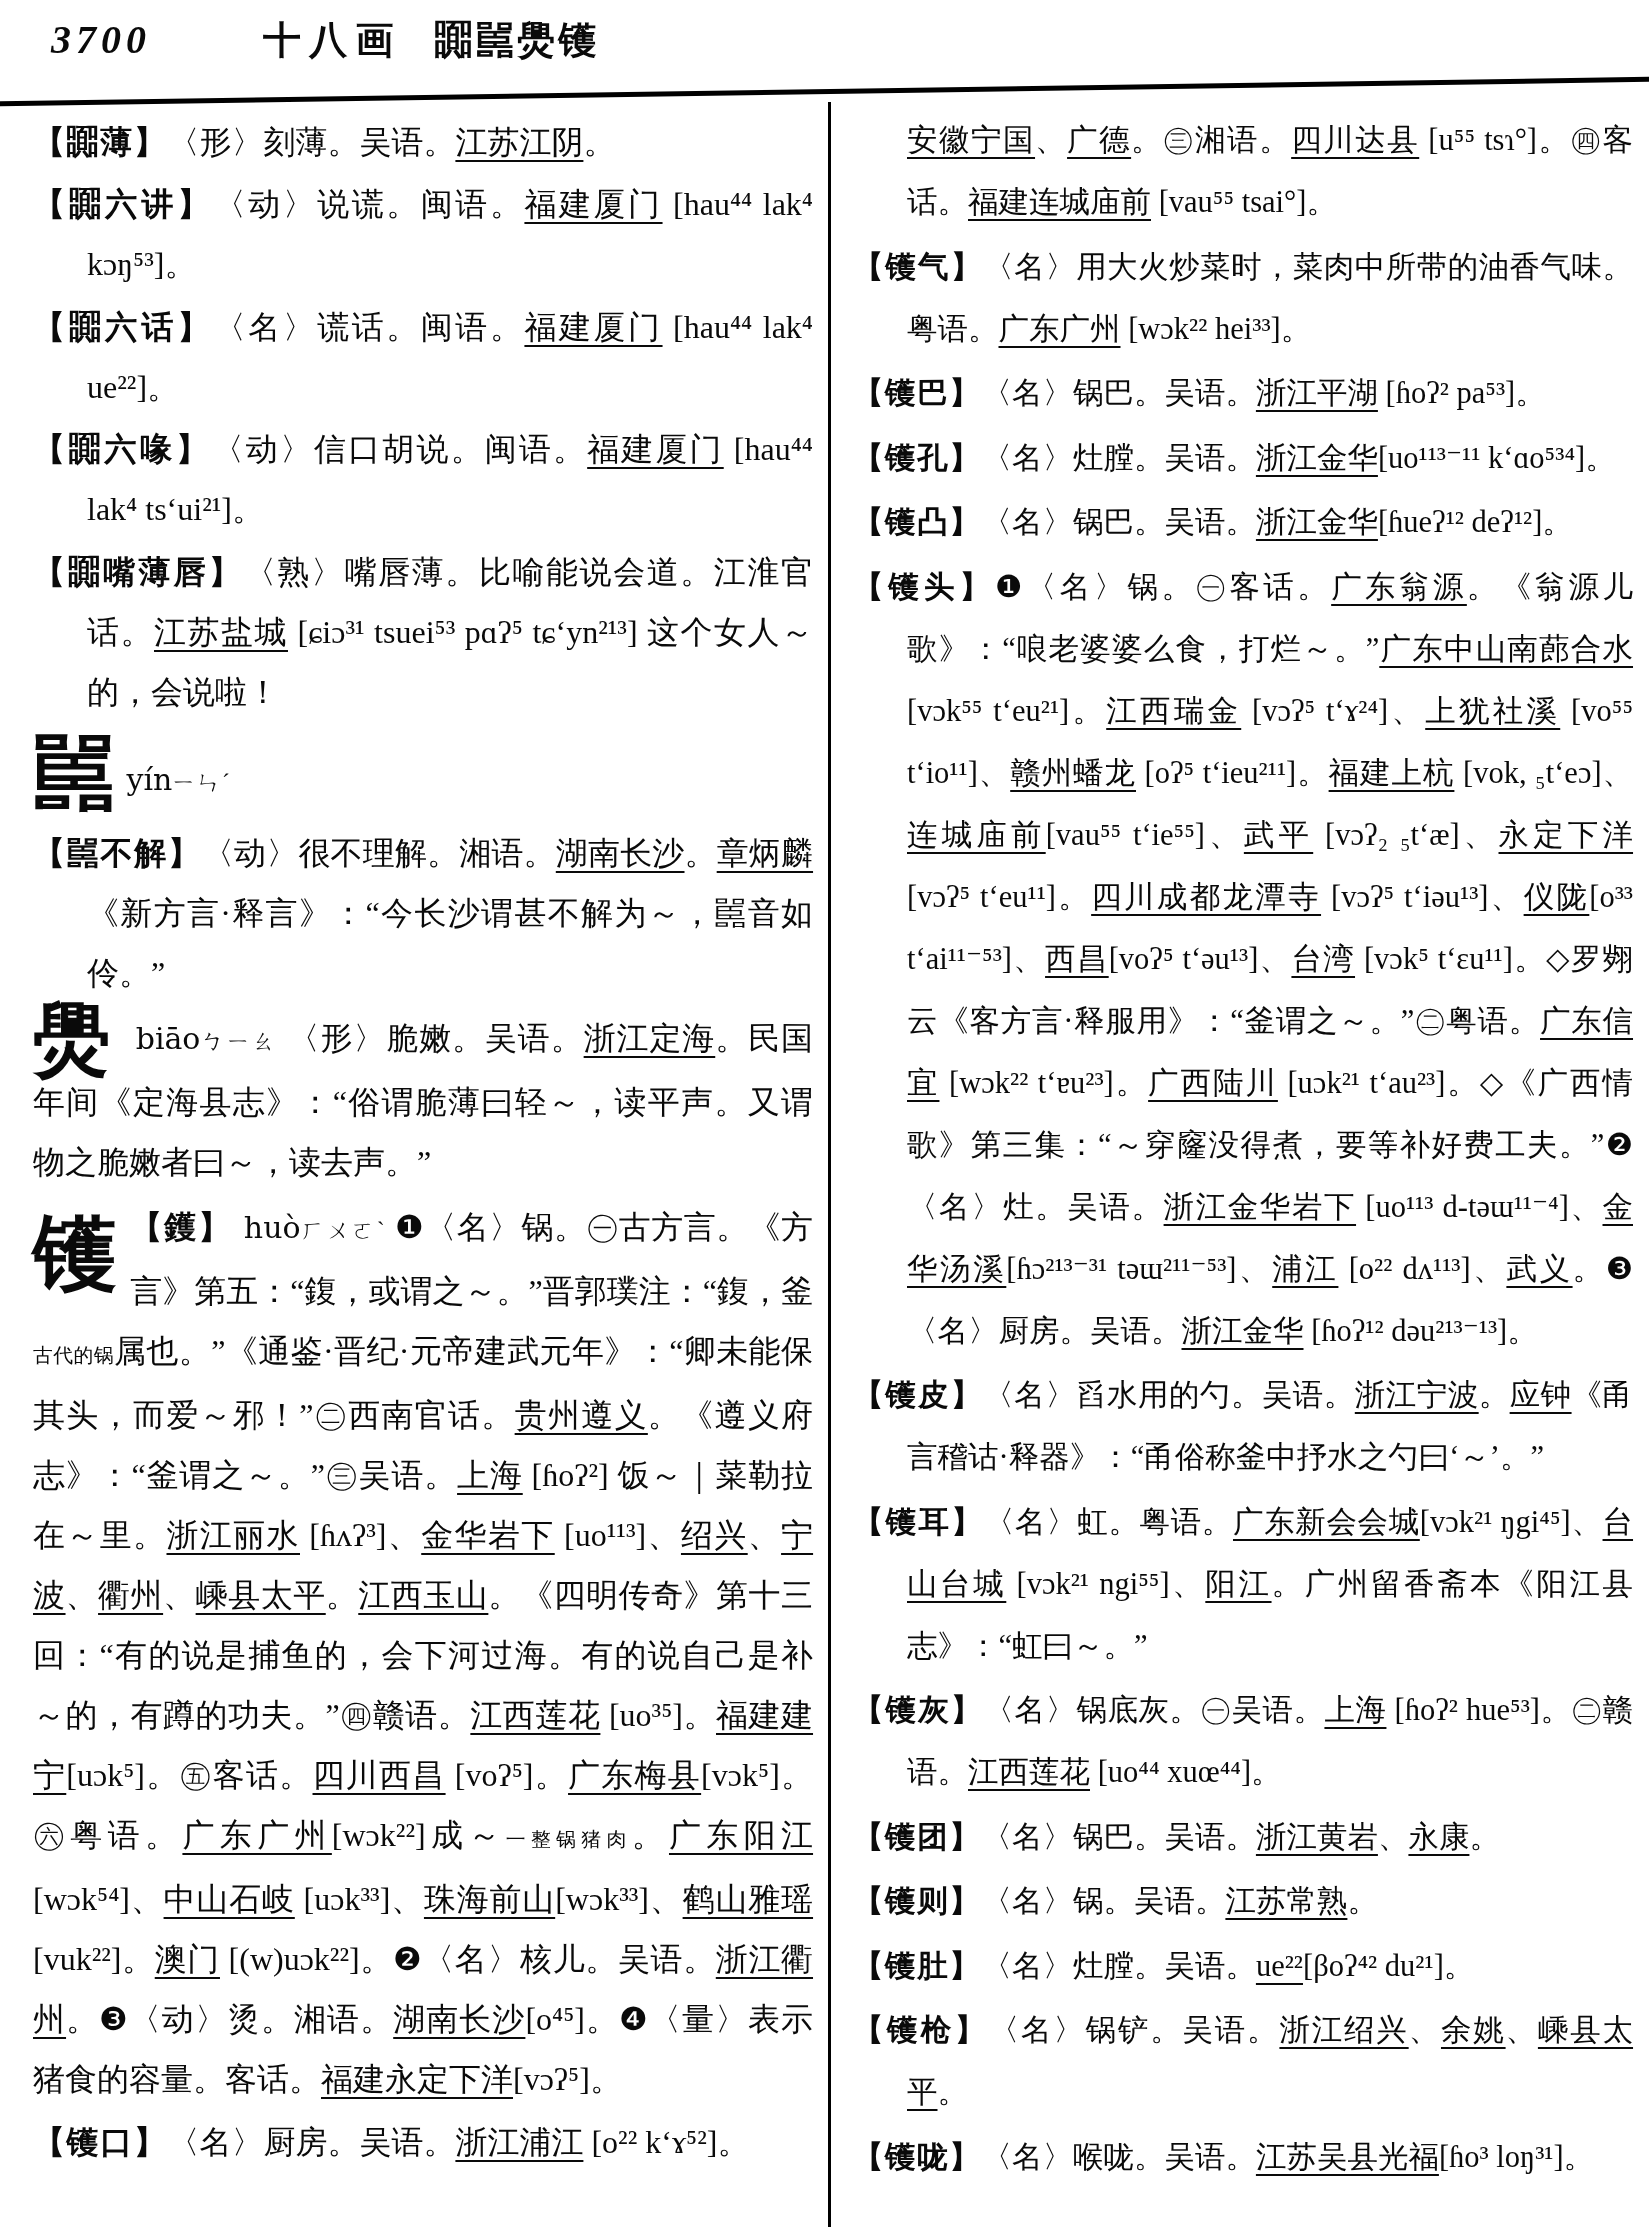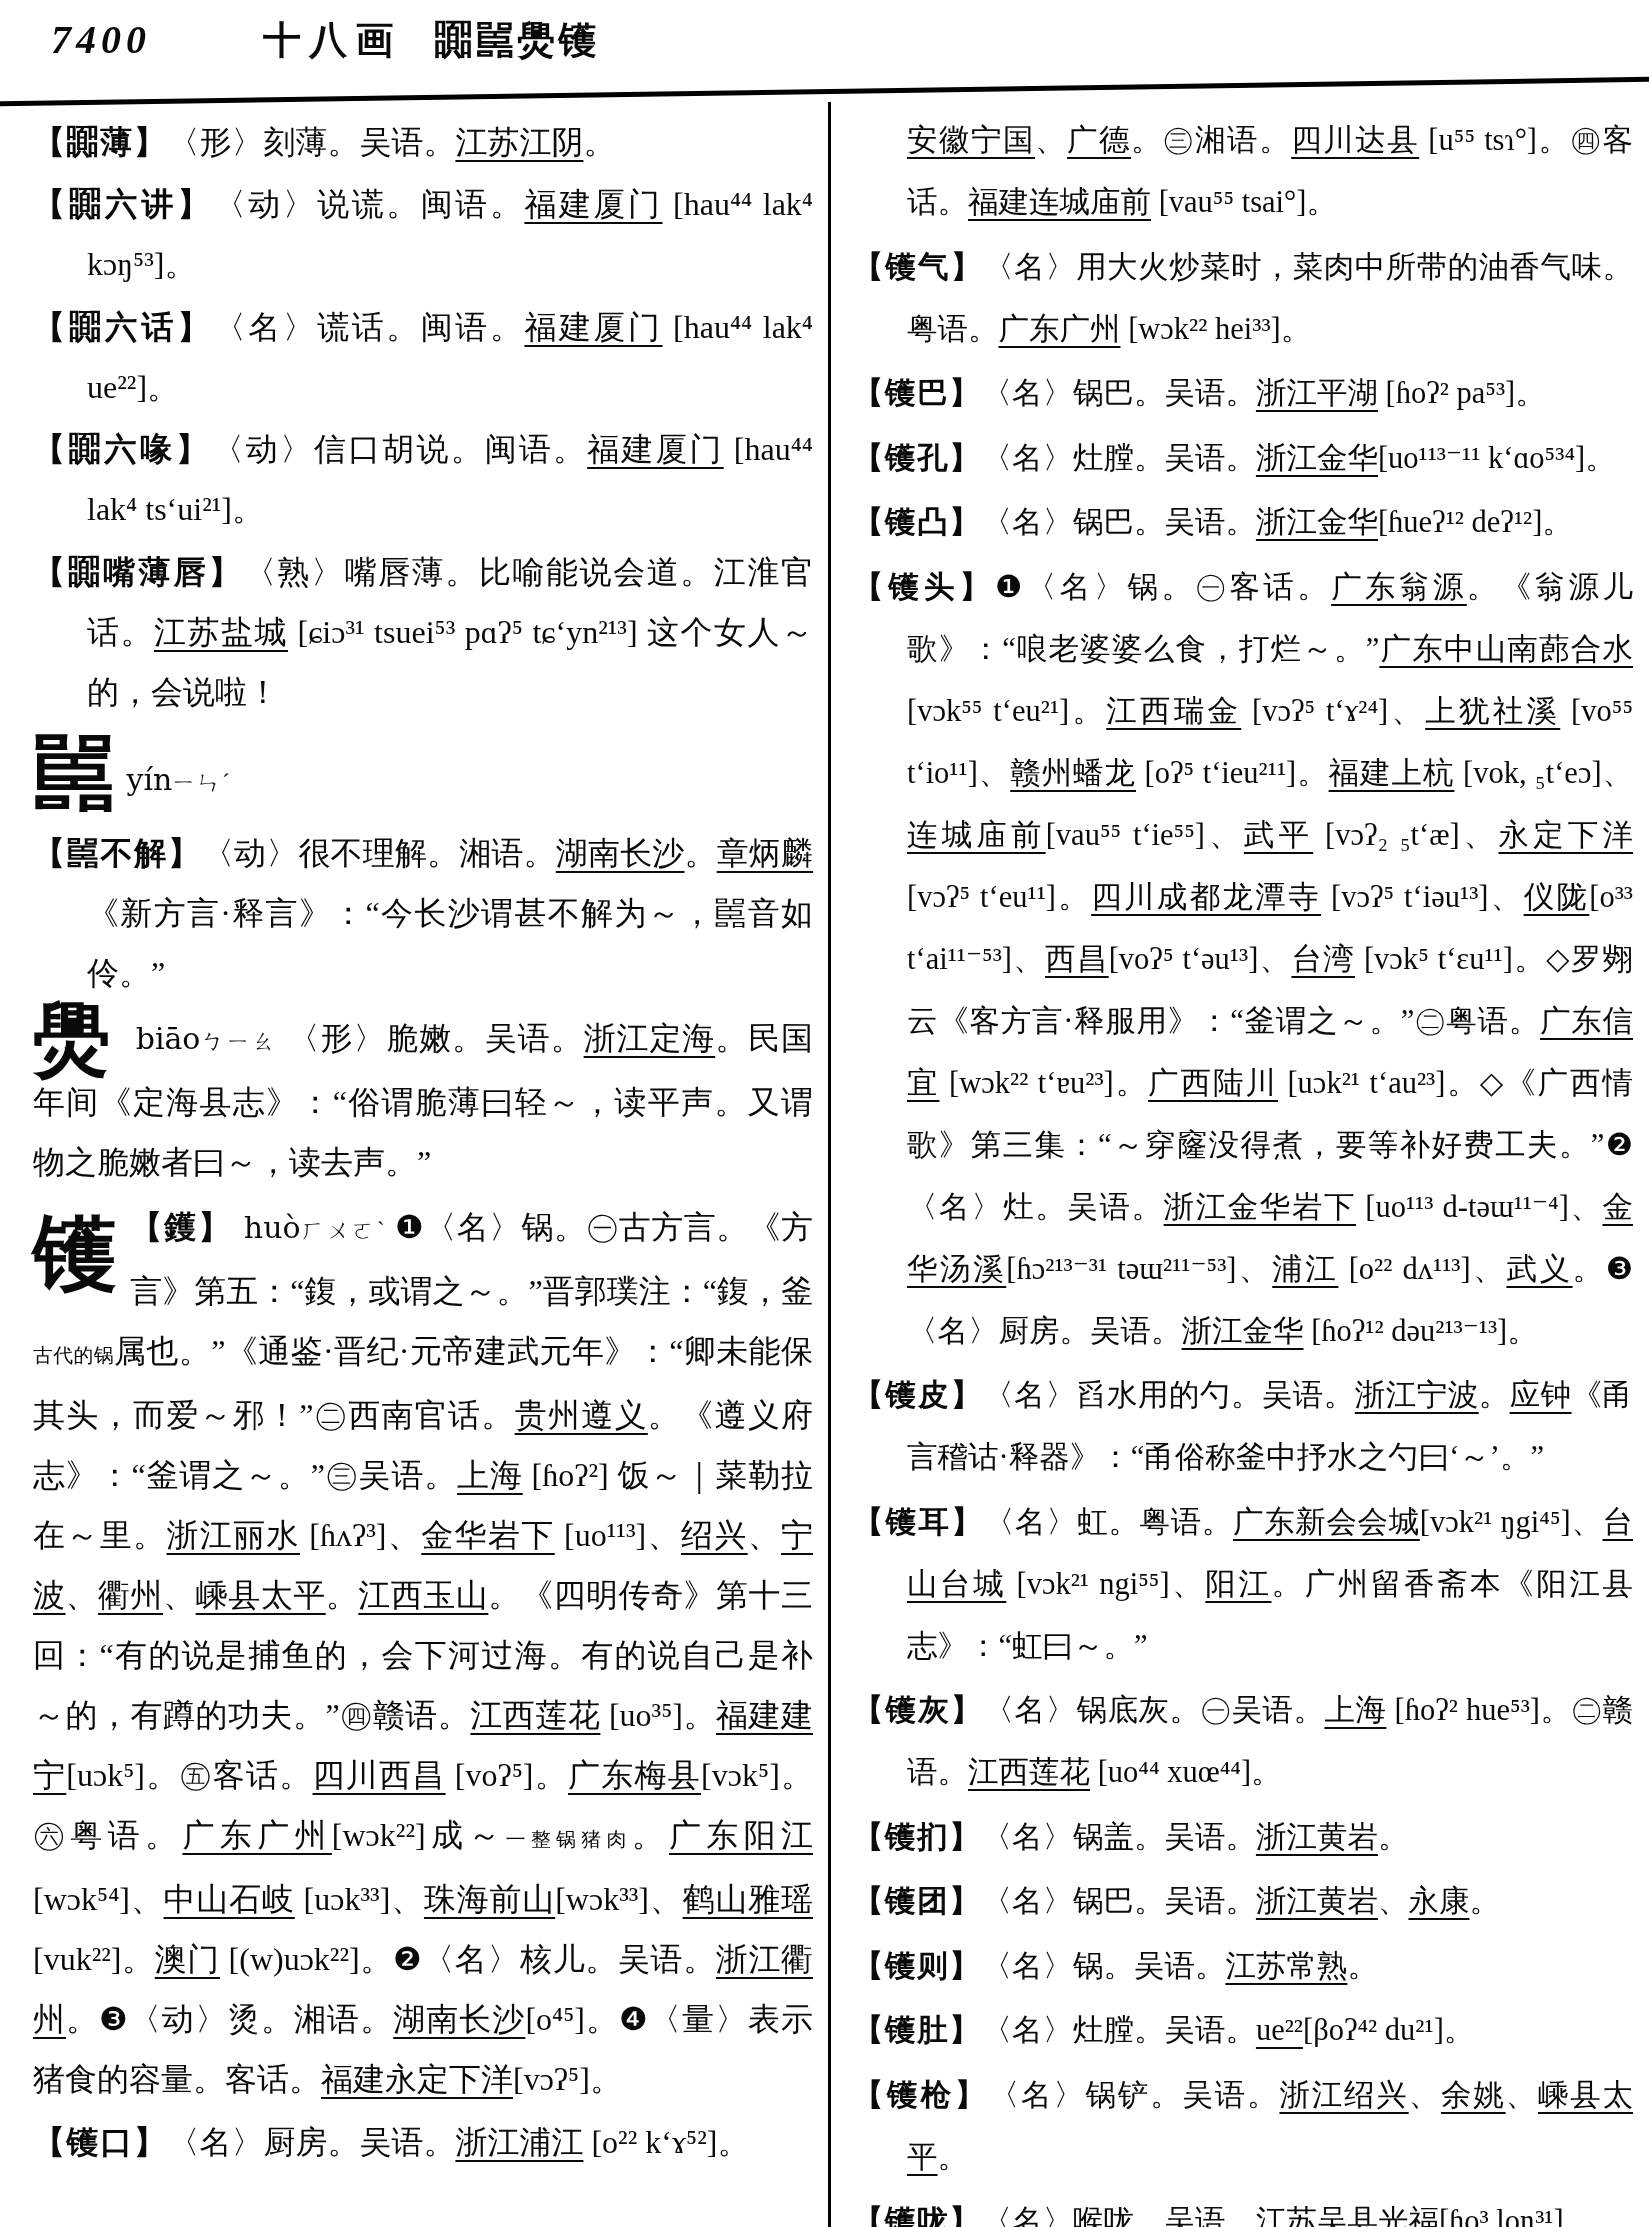--- a/index.html
+++ b/index.html
@@ -40,21 +40,21 @@
   .py{font-size:30px;font-family:"DejaVu Serif",serif;margin-left:11.5px;}
   .zy{font-size:23px;margin-left:0;letter-spacing:1.6px;}
   .trad{font-weight:bold;letter-spacing:1.6px;}
   .charpara{margin:5px 0 3.3px 0;}
 </style>
 </head>
 <body>
 
 <div class="page">
   <div class="hdr">
-    <span class="pageno">7400</span><span class="section">十八画</span><span class="sectionchars">嚻嚚爂镬</span>
+    <span class="pageno">3700</span><span class="section">十八画</span><span class="sectionchars">嚻嚚爂镬</span>
   </div>
   <div class="toprule"></div>
   <div class="divider"></div>
   <div class="col col-left" id="col-left">
       <div class="entry"><span class="hw">【嚻薄】</span><span class="body">〈形〉刻薄。吴语。<u>江苏江阴</u>。</span></div>
       <div class="entry"><span class="hw">【嚻六讲】</span><span class="body">〈动〉说谎。闽语。<u>福建厦门</u> [hau⁴⁴ lak⁴ kɔŋ⁵³]。</span></div>
       <div class="entry"><span class="hw">【嚻六话】</span><span class="body">〈名〉谎话。闽语。<u>福建厦门</u> [hau⁴⁴ lak⁴ ue²²]。</span></div>
       <div class="entry"><span class="hw">【嚻六喙】</span><span class="body">〈动〉信口胡说。闽语。<u>福建厦门</u> [hau⁴⁴ lak⁴ tsʻui²¹]。</span></div>
       <div class="entry"><span class="hw">【嚻嘴薄唇】</span><span class="body">〈熟〉嘴唇薄。比喻能说会道。江淮官话。<u>江苏盐城</u> [ɕiɔ³¹ tsuei⁵³ pɑʔ⁵ tɕʻyn²¹³] 这个女人～的，会说啦！</span></div>
       <div class="charblock"><span class="bchar bchar-inline">嚚</span><span class="py">yín</span><span class="zy">ㄧㄣˊ</span></div>
@@ -66,21 +66,20 @@
   <div class="col col-right" id="col-right">
       <div class="cont"><span class="body"><u>安徽宁国</u>、<u>广德</u>。㊂湘语。<u>四川达县</u> [u⁵⁵ tsɿ°]。㊃客话。<u>福建连城庙前</u> [vau⁵⁵ tsai°]。</span></div>
       <div class="entry"><span class="hw">【镬气】</span><span class="body">〈名〉用大火炒菜时，菜肉中所带的油香气味。粤语。<u>广东广州</u> [wɔk²² hei³³]。</span></div>
       <div class="entry"><span class="hw">【镬巴】</span><span class="body">〈名〉锅巴。吴语。<u>浙江平湖</u> [ɦoʔ² pa⁵³]。</span></div>
       <div class="entry"><span class="hw">【镬孔】</span><span class="body">〈名〉灶膛。吴语。<u>浙江金华</u>[uo¹¹³⁻¹¹ kʻɑo⁵³⁴]。</span></div>
       <div class="entry"><span class="hw">【镬凸】</span><span class="body">〈名〉锅巴。吴语。<u>浙江金华</u>[ɦueʔ¹² deʔ¹²]。</span></div>
       <div class="entry"><span class="hw">【镬头】</span><span class="body">❶〈名〉锅。㊀客话。<u>广东翁源</u>。《翁源儿歌》：“哴老婆婆么食，打烂～。”<u>广东中山南蓢合水</u>[vɔk⁵⁵ tʻeu²¹]。<u>江西瑞金</u> [vɔʔ⁵ tʻɤ²⁴]、<u>上犹社溪</u> [vo⁵⁵ tʻio¹¹]、<u>赣州蟠龙</u> [oʔ⁵ tʻieu²¹¹]。<u>福建上杭</u> [vok, ₅tʻeɔ]、<u>连城庙前</u>[vau⁵⁵ tʻie⁵⁵]、<u>武平</u> [vɔʔ₂ ₅tʻæ]、<u>永定下洋</u> [vɔʔ⁵ tʻeu¹¹]。<u>四川成都龙潭寺</u> [vɔʔ⁵ tʻiəu¹³]、<u>仪陇</u>[o³³ tʻai¹¹⁻⁵³]、<u>西昌</u>[voʔ⁵ tʻəu¹³]、<u>台湾</u> [vɔk⁵ tʻɛu¹¹]。◇罗翙云《客方言·释服用》：“釜谓之～。”㊁粤语。<u>广东信宜</u> [wɔk²² tʻɐu²³]。<u>广西陆川</u> [uɔk²¹ tʻau²³]。◇《广西情歌》第三集：“～穿窿没得煮，要等补好费工夫。”❷〈名〉灶。吴语。<u>浙江金华岩下</u> [uo¹¹³ d-təɯ¹¹⁻⁴]、<u>金华汤溪</u>[ɦɔ²¹³⁻³¹ təɯ²¹¹⁻⁵³]、<u>浦江</u> [o²² dʌ¹¹³]、<u>武义</u>。❸〈名〉厨房。吴语。<u>浙江金华</u> [ɦoʔ¹² dəu²¹³⁻¹³]。</span></div>
       <div class="entry"><span class="hw">【镬皮】</span><span class="body">〈名〉舀水用的勺。吴语。<u>浙江宁波</u>。<u>应钟</u>《甬言稽诂·释器》：“甬俗称釜中抒水之勺曰‘～’。”</span></div>
       <div class="entry"><span class="hw">【镬耳】</span><span class="body">〈名〉虹。粤语。<u>广东新会会城</u>[vɔk²¹ ŋgi⁴⁵]、<u>台山台城</u> [vɔk²¹ ngi⁵⁵]、<u>阳江</u>。广州留香斋本《阳江县志》：“虹曰～。”</span></div>
       <div class="entry"><span class="hw">【镬灰】</span><span class="body">〈名〉锅底灰。㊀吴语。<u>上海</u> [ɦoʔ² hue⁵³]。㊁赣语。<u>江西莲花</u> [uo⁴⁴ xuœ⁴⁴]。</span></div>
-      <div class="entry"><span class="hw">【镬扪】</span><span class="body">〈名〉锅盖。吴语。<u>浙江黄岩</u>。</span></div>
       <div class="entry"><span class="hw">【镬团】</span><span class="body">〈名〉锅巴。吴语。<u>浙江黄岩</u>、<u>永康</u>。</span></div>
       <div class="entry"><span class="hw">【镬则】</span><span class="body">〈名〉锅。吴语。<u>江苏常熟</u>。</span></div>
       <div class="entry"><span class="hw">【镬肚】</span><span class="body">〈名〉灶膛。吴语。<u>ue²²</u>[βoʔ⁴² du²¹]。</span></div>
       <div class="entry"><span class="hw">【镬枪】</span><span class="body">〈名〉锅铲。吴语。<u>浙江绍兴</u>、<u>余姚</u>、<u>嵊县太平</u>。</span></div>
       <div class="entry"><span class="hw">【镬咙】</span><span class="body">〈名〉喉咙。吴语。<u>江苏吴县光福</u>[ɦo³ loŋ³¹]。</span></div>
     </div>
 </div>
 
 
 </body></html>

